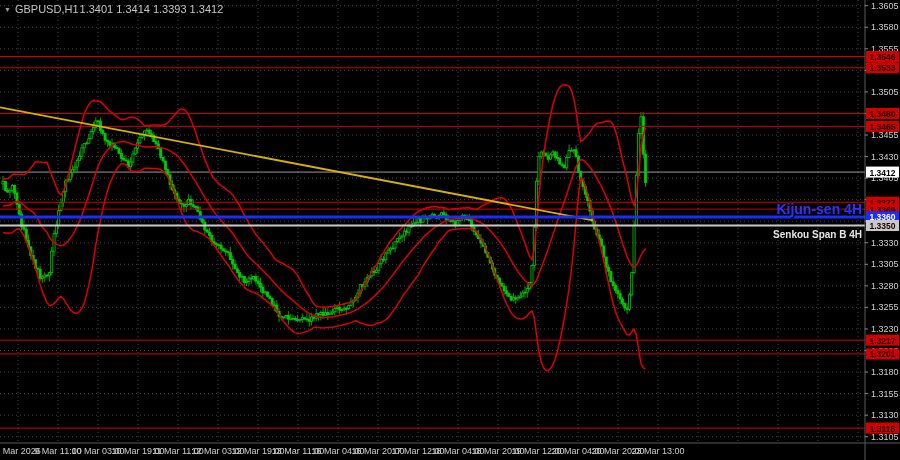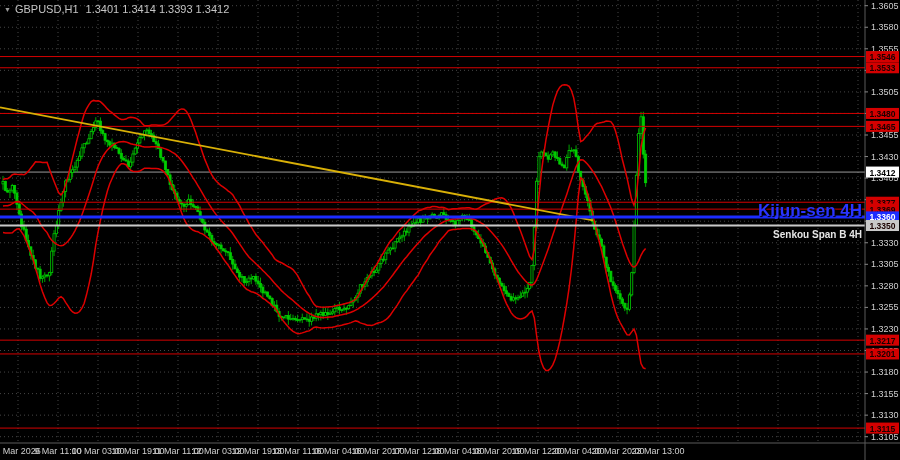--- a/index.html
+++ b/index.html
@@ -3,24 +3,24 @@
 <meta charset="utf-8">
 <style>
   html,body{margin:0;padding:0;background:#000;}
   #app{position:relative;width:900px;height:460px;background:#000;overflow:hidden;
        font-family:"Liberation Sans",sans-serif;}
   #chart{position:absolute;left:0;top:0;}
   svg text{font-family:"Liberation Sans",sans-serif;}
   .title-bar{position:absolute;left:4px;top:3px;color:#c4c4c4;font-size:11px;
              white-space:nowrap;z-index:5;}
   .title-bar .marker{font-size:7px;color:#9a9a9a;margin-right:4px;vertical-align:1px;}
-  .title-bar .ohlc{margin-left:7px;}
+  .title-bar .ohlc{margin-left:1px;}
   .obj-label{position:absolute;right:38px;font-weight:bold;white-space:nowrap;
              text-shadow:1px 1px 1px #000;z-index:4;}
-  .kijun-label{top:201px;color:#2a35ff;font-size:17px;text-align:center;}
+  .kijun-label{top:201px;color:#2a35ff;font-size:14px;text-align:center;}
   .senkou-label{top:229px;color:#e6e6e6;font-size:10px;}
 </style>
 </head>
 <body>
 
 <div id="app">
   <svg id="chart" width="900" height="460">
       <defs>
         <clipPath id="plot">
           <rect x="0" y="0" width="865" height="443"></rect>

